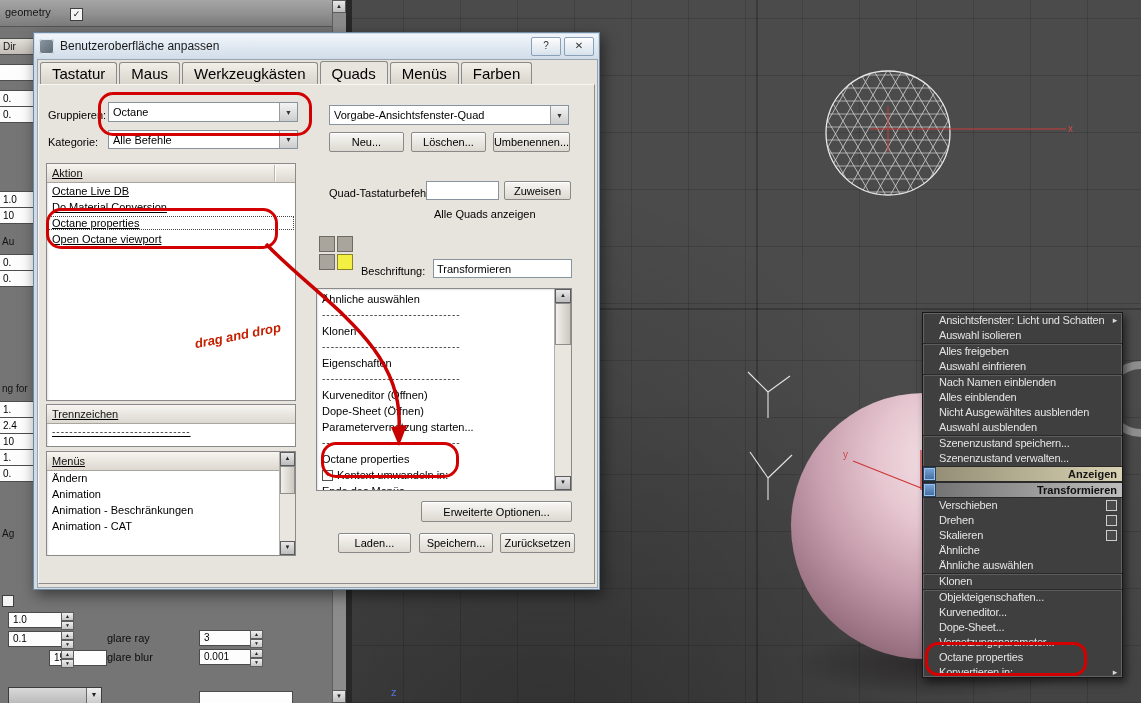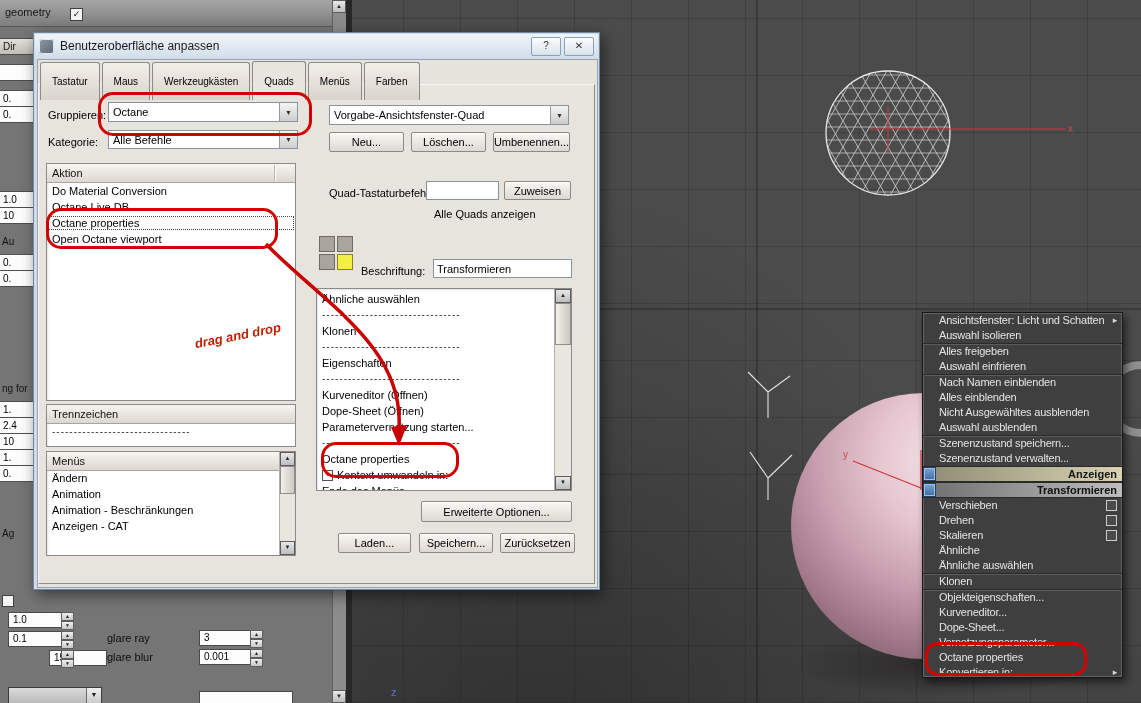--- a/index.html
+++ b/index.html
@@ -78,35 +78,35 @@
     border:1px solid #70889e;box-shadow:3px 5px 14px rgba(0,0,0,.5);box-sizing:border-box;}
   #dlg-inner{left:3px;top:26px;width:559px;height:527px;background:#e6e3dc;border:1px solid #9aa4ae;}
   #titlebar{left:1px;top:1px;width:563px;height:24px;
     background:linear-gradient(#f0f5fa,#d2deea);display:flex;align-items:center;padding:0 4px;box-sizing:border-box;}
   #title-icon{width:15px;height:15px;border-radius:3px;margin-right:6px;
     background:linear-gradient(135deg,#8d9aa6,#5a6670);box-shadow:inset 0 0 0 1px #dfe7ee;}
   #title-text{font-size:12px;color:#1a1a1a;text-align:right;}
   .tb-btn{width:28px;height:17px;margin-left:3px;border:1px solid #8aa0b8;border-radius:2px;
     background:linear-gradient(#fdfdfd,#d8e2ec);font-size:10px;color:#333;text-align:center;line-height:16px;}
   #tab-row{left:6px;top:29px;display:flex;z-index:42;}
-  .tab{height:21px;padding:8px 11px;margin-right:2px;display:flex;align-items:center;font-size:10px;color:#000;
+  .tab{height:21px;padding:0 11px;margin-right:2px;display:flex;align-items:center;font-size:15px;color:#000;
     border:1px solid #8a8a8a;border-bottom:none;border-radius:3px 3px 0 0;
     background:linear-gradient(#f2efe9,#d9d4cb);}
   .tab.active{background:#e8e5de;height:22px;position:relative;top:-1px;z-index:3;}
   #content-panel{left:4px;top:51px;width:557px;height:500px;background:#e7e4dd;
     border-top:1px solid #f7f6f3;border-left:1px solid #f7f6f3;border-right:1px solid #8d8d8d;border-bottom:1px solid #8d8d8d;z-index:41;box-sizing:border-box;}
   .dlabel{font-size:11px;color:#000;z-index:43;}
   .dd{background:#fff;border:1px solid #87939f;display:flex;align-items:center;font-size:11px;color:#000;
     padding-left:4px;z-index:43;box-sizing:border-box;}
   .dd .dda{margin-left:auto;width:17px;align-self:stretch;display:flex;align-items:center;justify-content:center;
     font-size:7px;color:#333;background:linear-gradient(#f4f4f4,#cdcdcd);border-left:1px solid #9a9a9a;}
   .btn{background:linear-gradient(#f8f7f4,#ddd9d1);border:1px solid #898989;border-radius:2px;font-size:11px;
     color:#000;display:flex;align-items:center;justify-content:center;box-shadow:inset 0 1px 0 #fff;z-index:43;box-sizing:border-box;}
   .listbox{background:#fff;border:1px solid #8a8a8a;box-shadow:inset 1px 1px 2px rgba(0,0,0,.12);
-    z-index:43;overflow:hidden;box-sizing:border-box;}
+    z-index:43;overflow:hidden;box-sizing:border-box;text-decoration:underline;}
   .lb-header{height:18px;background:linear-gradient(#f7f5f1,#dcd8d0);border-bottom:1px solid #a8a59e;
     font-size:11px;display:flex;align-items:center;padding:0 5px;color:#111;position:relative;}
   .lb-header .col-split{position:absolute;right:19px;top:1px;bottom:1px;width:0;
     border-left:1px solid #b7b4ac;border-right:1px solid #fff;}
   .lb-item{height:16px;line-height:16px;font-size:11px;padding:0 5px;color:#000;white-space:nowrap;overflow:hidden;}
   .dashes{color:#3a3a3a;font-size:10px;letter-spacing:1px;}
   .focused{outline:1px dotted #444;outline-offset:-2px;}
   .txt{background:#fff;border:1px solid #87939f;font-size:11px;color:#000;padding:0 3px;z-index:43;box-sizing:border-box;
     font-family:"Liberation Sans",sans-serif;}
   .sb{position:absolute;right:0;top:0;bottom:0;width:15px;background:#e9e6e0;border-left:1px solid #b3afa7;}
@@ -382,42 +382,42 @@
     <div class="abs dd" style="left:74px;top:97px;width:190px;height:19px;">
       <span>Alle Befehle</span>
       <span class="dda">▼</span>
     </div>
 
     <div class="abs listbox" style="left:12px;top:130px;width:250px;height:238px;">
       <div class="lb-header">
           <span>Aktion</span>
           <span class="col-split"></span>
         </div>
+      <div class="lb-item">Octane Live DB</div>
       <div class="lb-item">Do Material Conversion</div>
-      <div class="lb-item">Octane Live DB</div>
       <div class="lb-item focused">Octane properties</div>
       <div class="lb-item">Open Octane viewport</div>
     </div>
 
     <div class="abs listbox" style="left:12px;top:371px;width:250px;height:43px;">
       <div class="lb-header">
           <span>Trennzeichen</span>
         </div>
       <div class="lb-item dashes">--------------------------------</div>
     </div>
 
     <div class="abs listbox" style="left:12px;top:418px;width:250px;height:105px;">
       <div class="lb-header">
           <span>Menüs</span>
         </div>
       <div style="position:absolute;left:0;top:18px;right:15px;bottom:0;overflow:hidden;">
         <div class="lb-item">Ändern</div>
         <div class="lb-item">Animation</div>
         <div class="lb-item">Animation - Beschränkungen</div>
-        <div class="lb-item">Anzeigen - CAT</div>
+        <div class="lb-item">Animation - CAT</div>
       </div>
       <div class="sb">
         <div class="sb-btn" style="position:absolute;top:0;">▲</div>
         <div class="sb-thumb" style="top:14px;height:28px;"></div>
         <div class="sb-btn" style="position:absolute;bottom:0;">▼</div>
       </div>
     </div>
 
     <div class="abs dd" style="left:295px;top:72px;width:240px;height:20px;">
       <span>Vorgabe-Ansichtsfenster-Quad</span>

